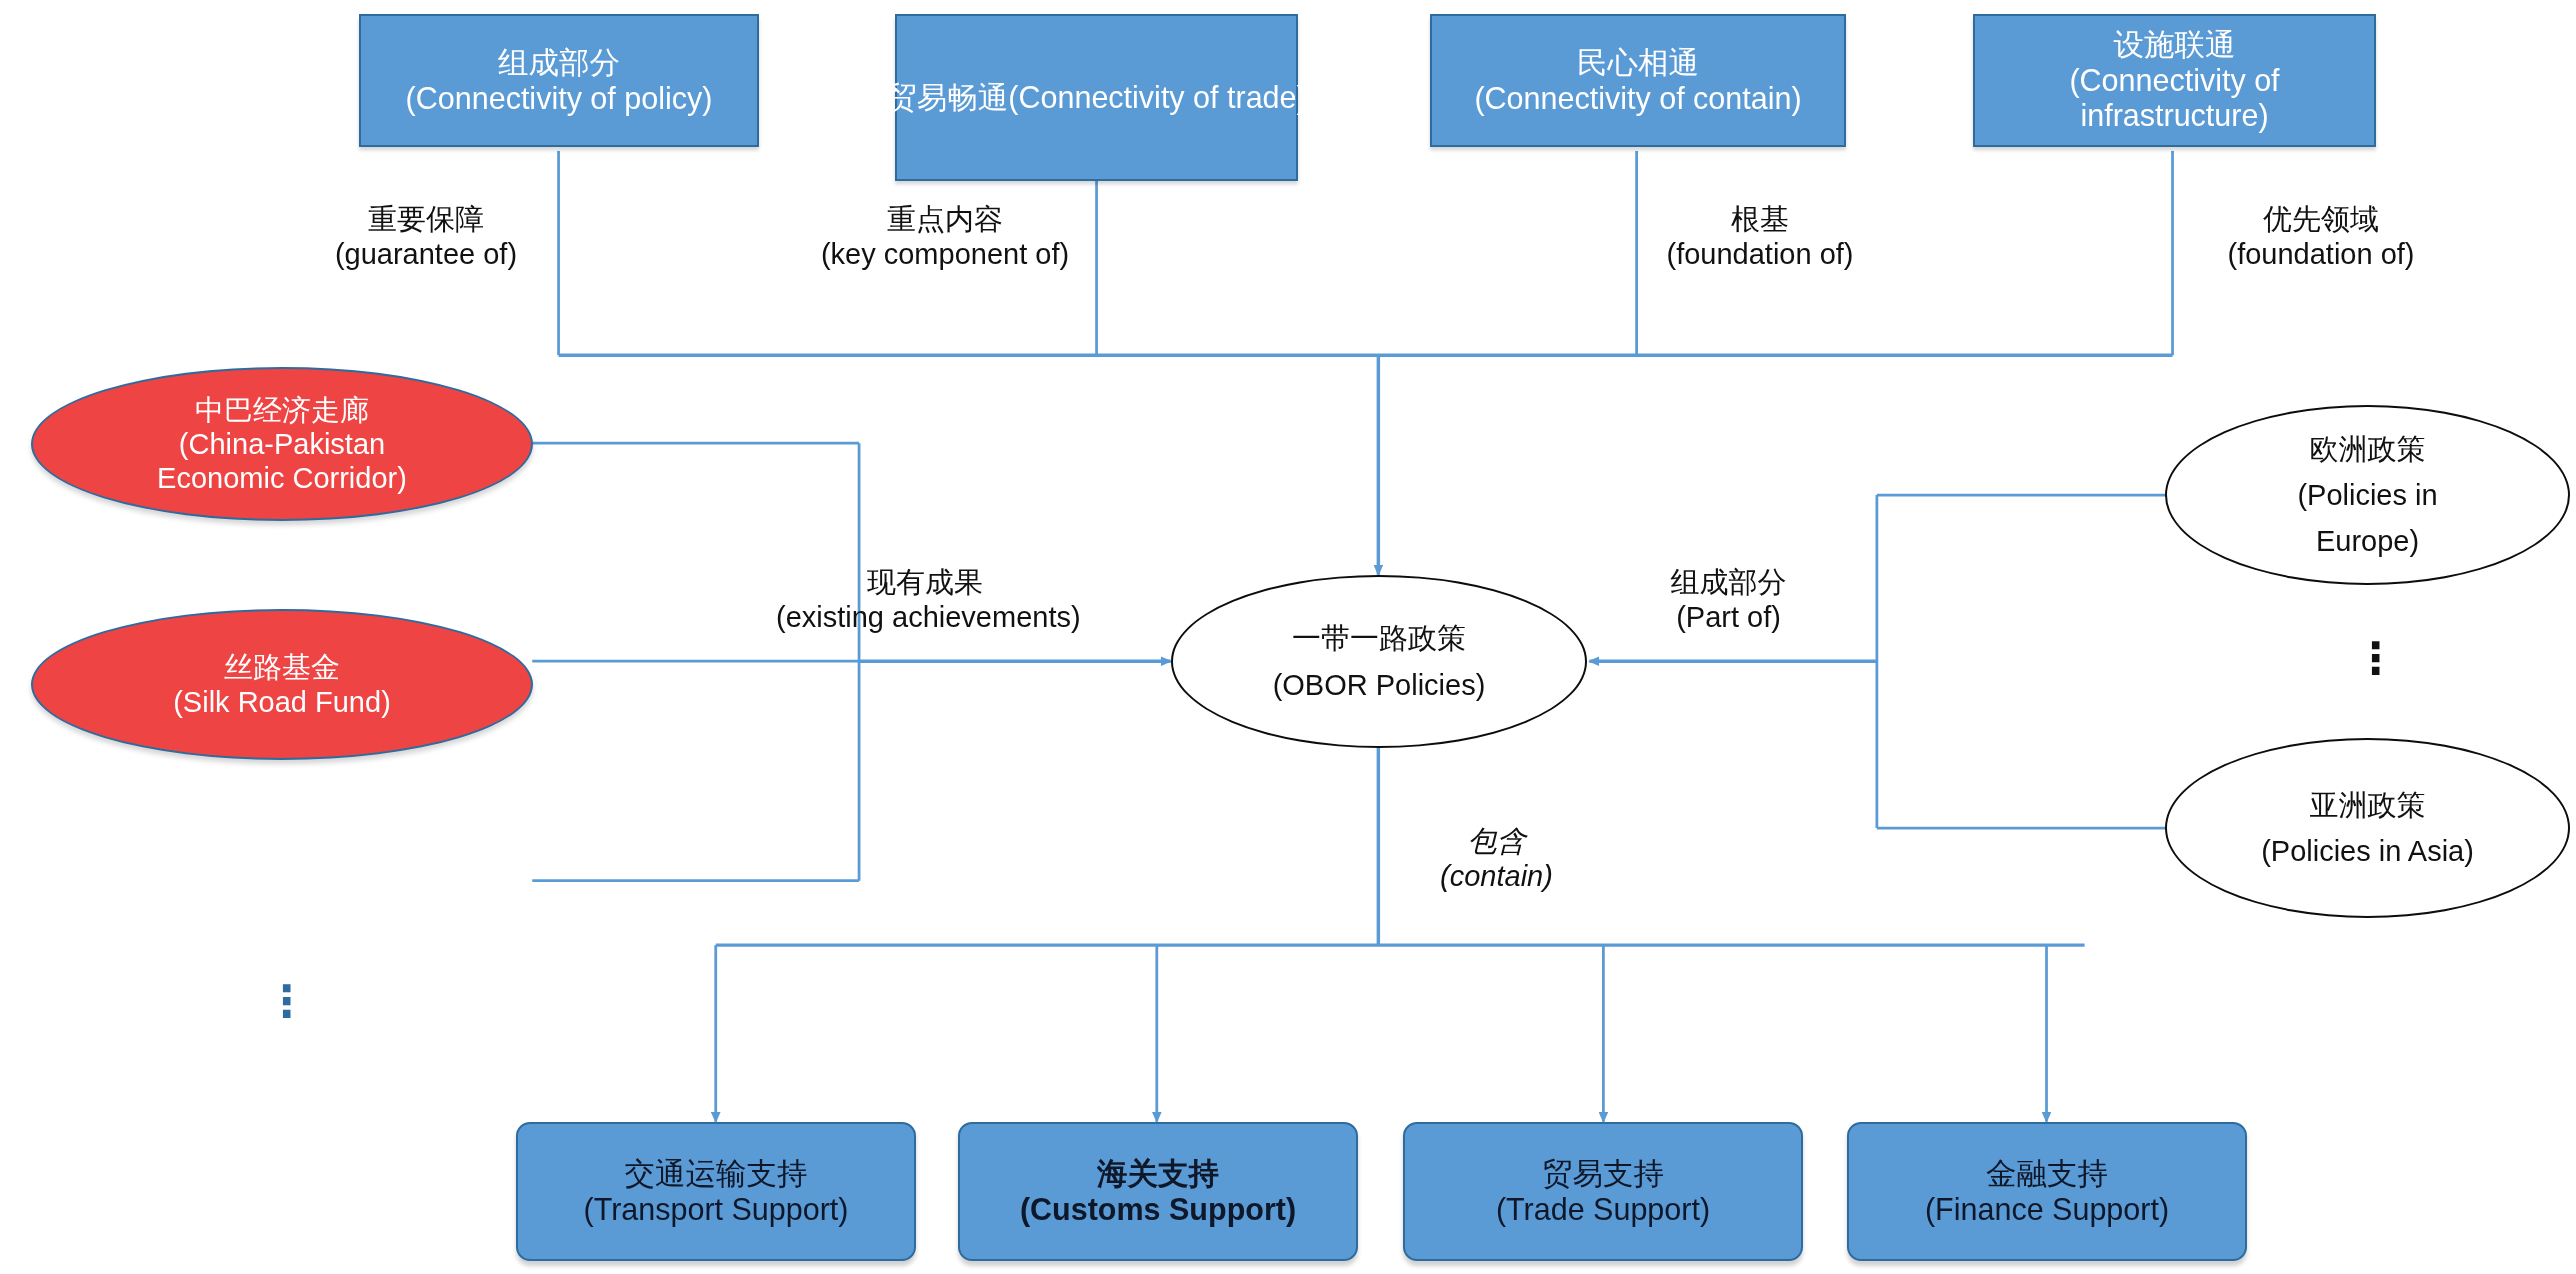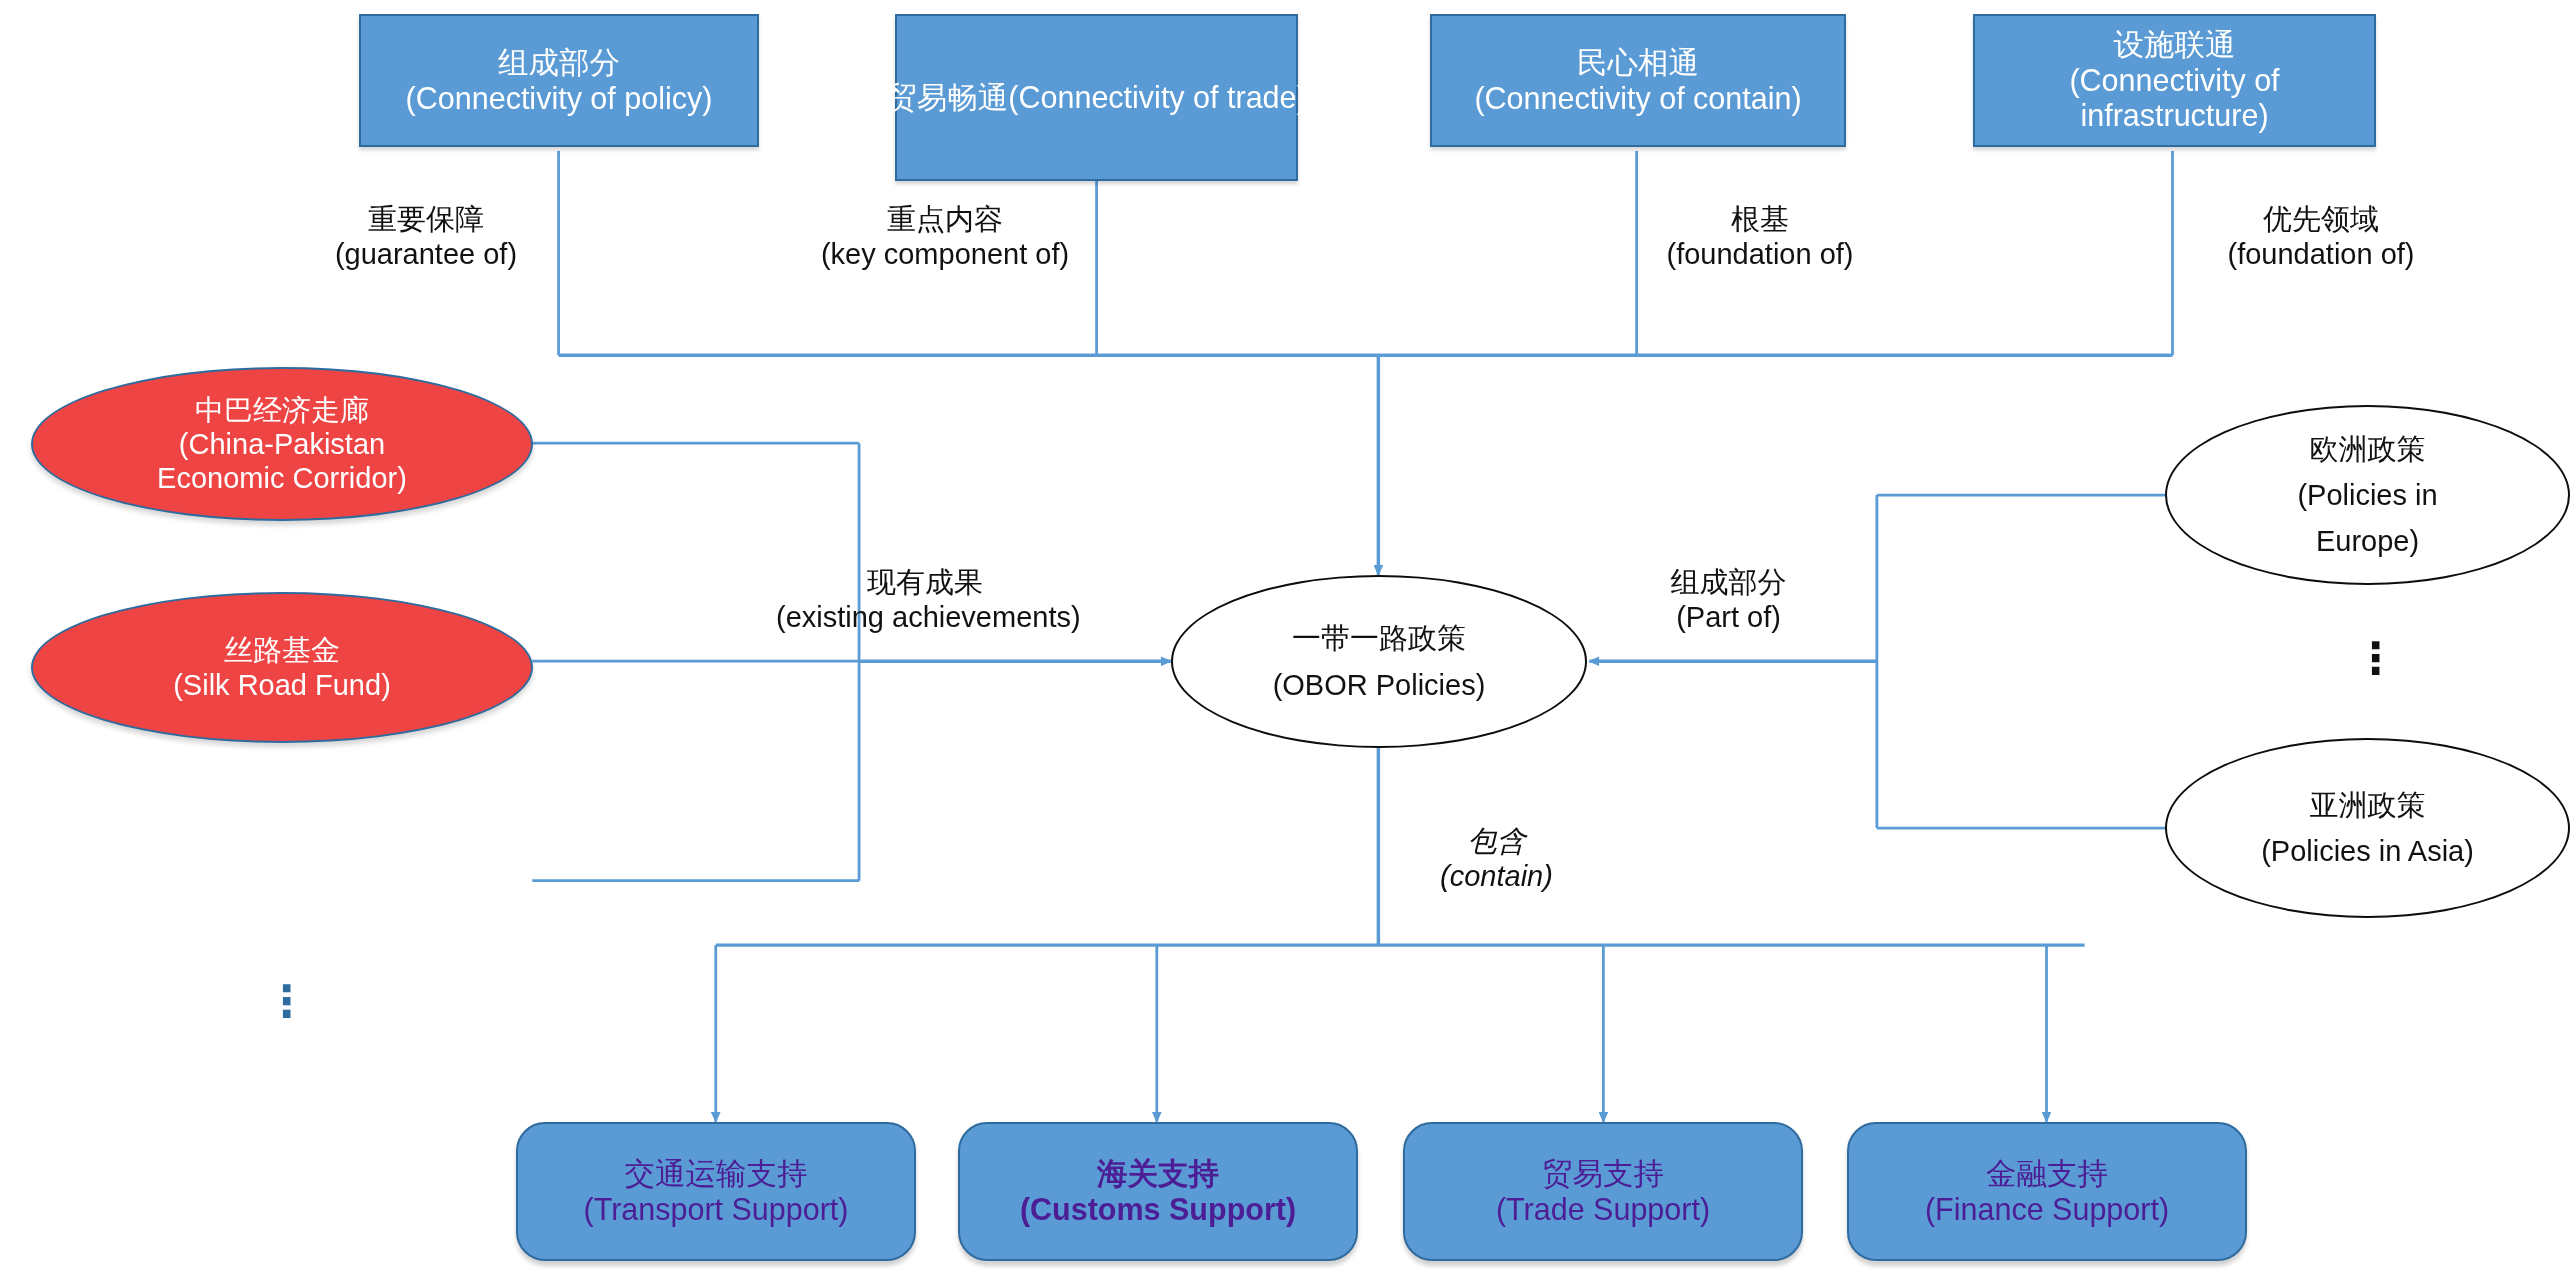--- a/index.html
+++ b/index.html
@@ -9,22 +9,22 @@
 
   .node{position:absolute;box-sizing:border-box;display:flex;align-items:center;
         justify-content:center;text-align:center;line-height:1.18;}
   .node .ln{display:block;white-space:nowrap;}
 
   
   .rect-blue{background:#5B9BD5;border:2.1px solid #2E6B9E;color:#ffffff;
              font-size:30.5px;box-shadow:0 3.5px 3.5px rgba(0,0,0,.16);}
 
   
-  .rrect-blue{background:#5B9BD5;border:2.1px solid #2E6B9E;border-radius:29px;
-              color:#4c1d95;font-size:30.5px;box-shadow:0 4.2px 4.2px rgba(0,0,0,.18);}
+  .rrect-blue{background:#5B9BD5;border:2.1px solid #2E6B9E;border-radius:14px;
+              color:#0f172a;font-size:30.5px;box-shadow:0 4.2px 4.2px rgba(0,0,0,.18);}
 
   
   .ell-blue{background:#ef4444;border:2.1px solid #2E6B9E;border-radius:50%;
             color:#ffffff;font-size:29px;box-shadow:0 4.2px 5.5px rgba(0,0,0,.16);}
 
   
   .ell-white{background:#ffffff;border:2.8px solid #0d0d0d;border-radius:50%;
              color:#111111;font-size:29px;gap:12px;}
 
   
@@ -117,21 +117,21 @@
     <div>优先领域</div>
     <div>(foundation of)</div>
   </div>
 
   <div class="node ell-blue" style="left:31px;top:367px;width:502px;height:154px;flex-direction:column;">
     <span class="ln">中巴经济走廊</span>
     <span class="ln">(China-Pakistan</span>
     <span class="ln">Economic Corridor)</span>
   </div>
 
-  <div class="node ell-blue" style="left:31px;top:592px;width:502px;height:151px;flex-direction:column;">
+  <div class="node ell-blue" style="left:31px;top:609px;width:502px;height:151px;flex-direction:column;">
     <span class="ln">丝路基金</span>
     <span class="ln">(Silk Road Fund)</span>
   </div>
 
 
   <div class="vdots" style="left:265px;top:980px;">⋮</div>
 
   <div class="edge-label" style="left:776px;top:565px;width:298px;">
     <div>现有成果</div>
     <div>(existing achievements)</div>

